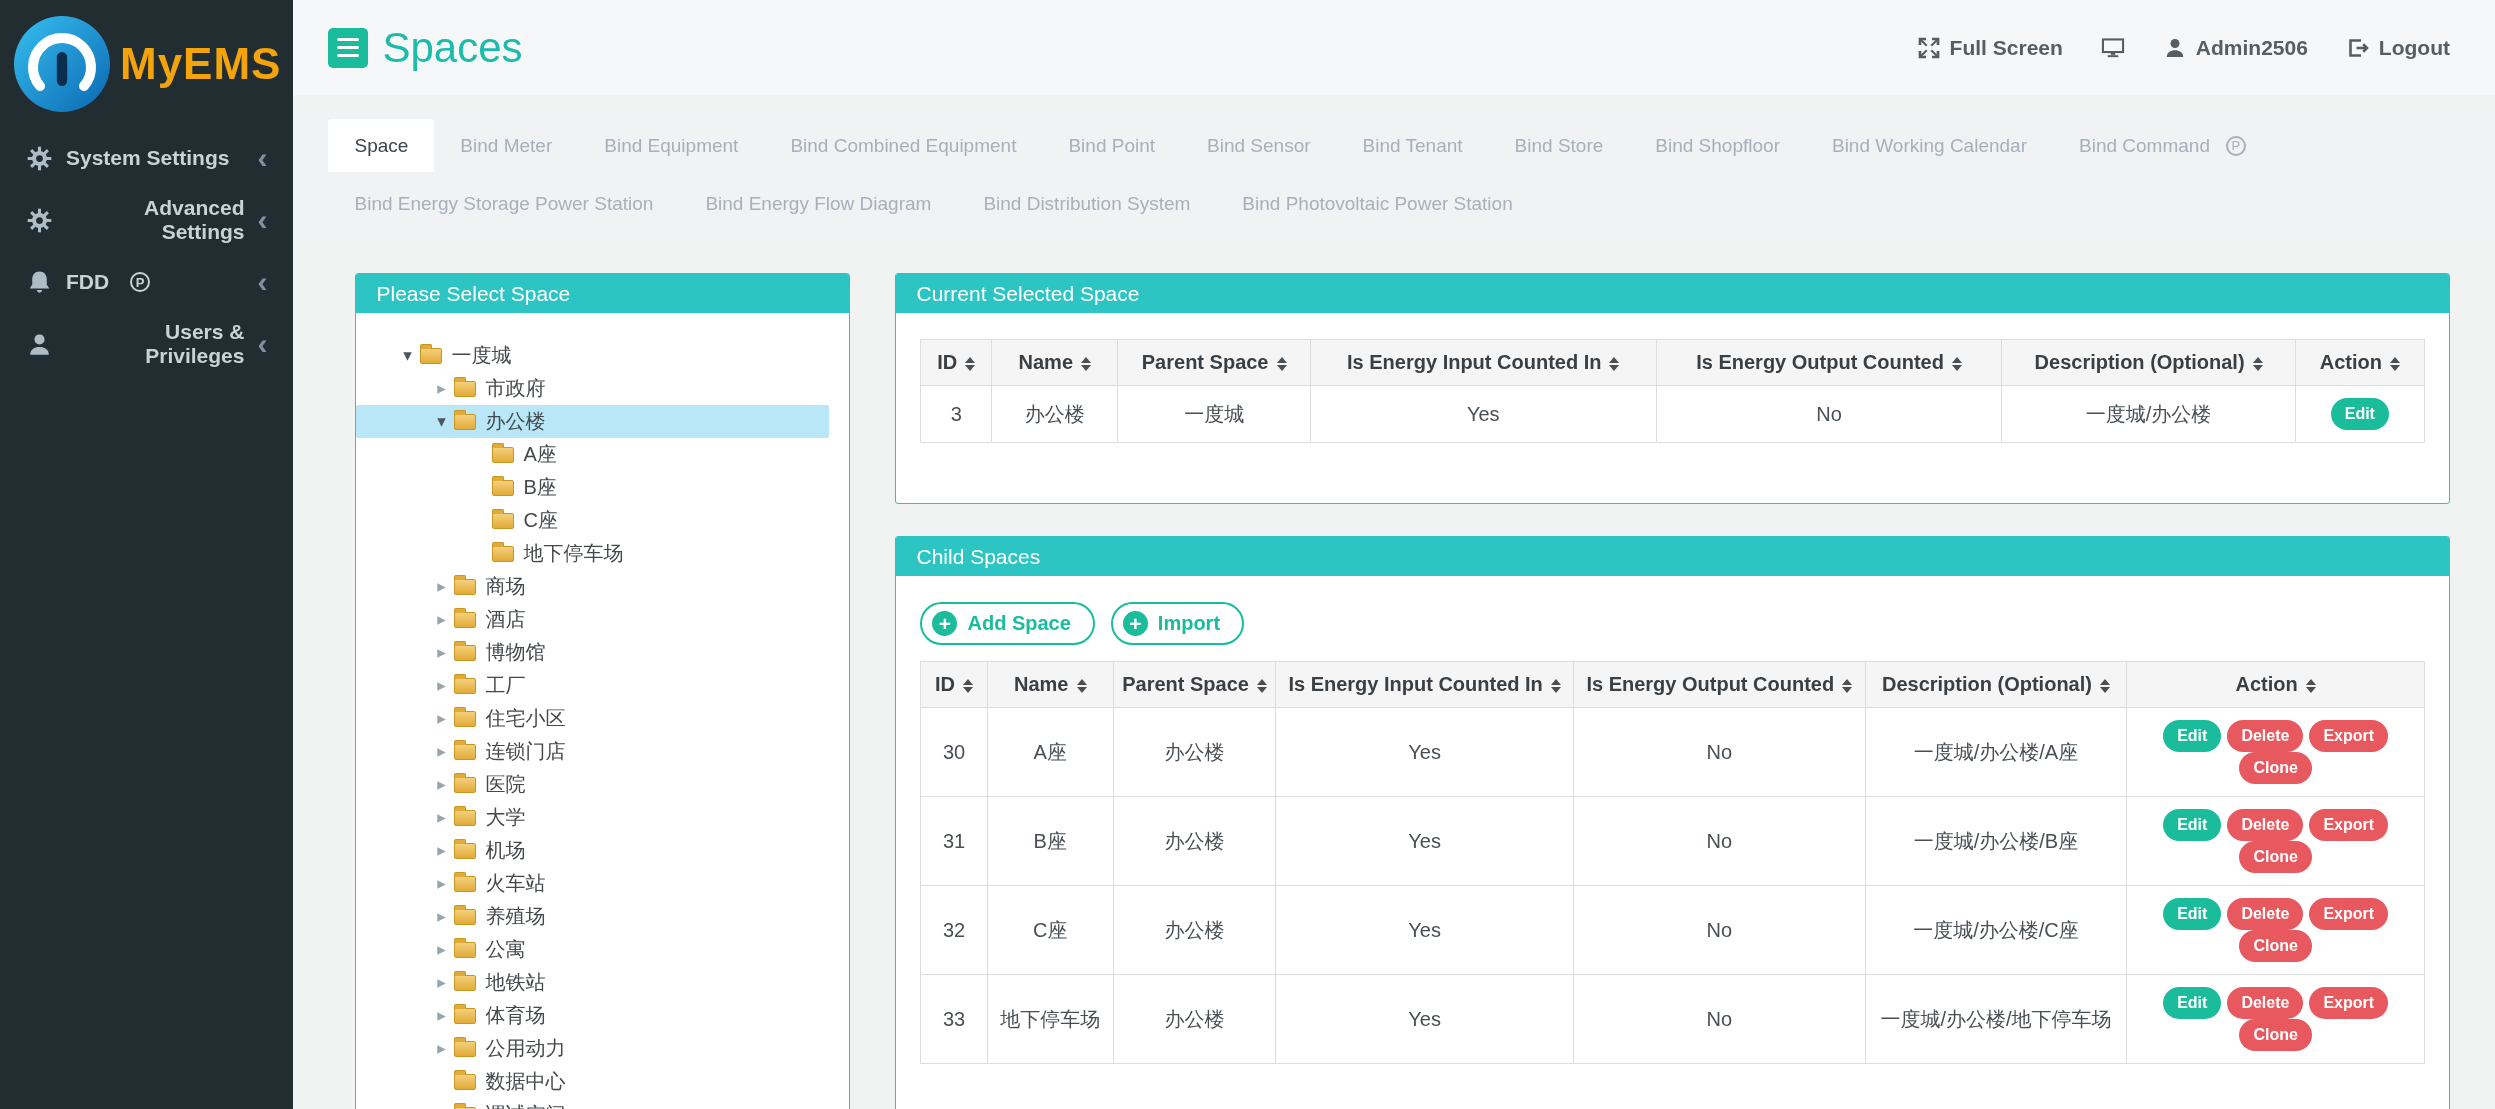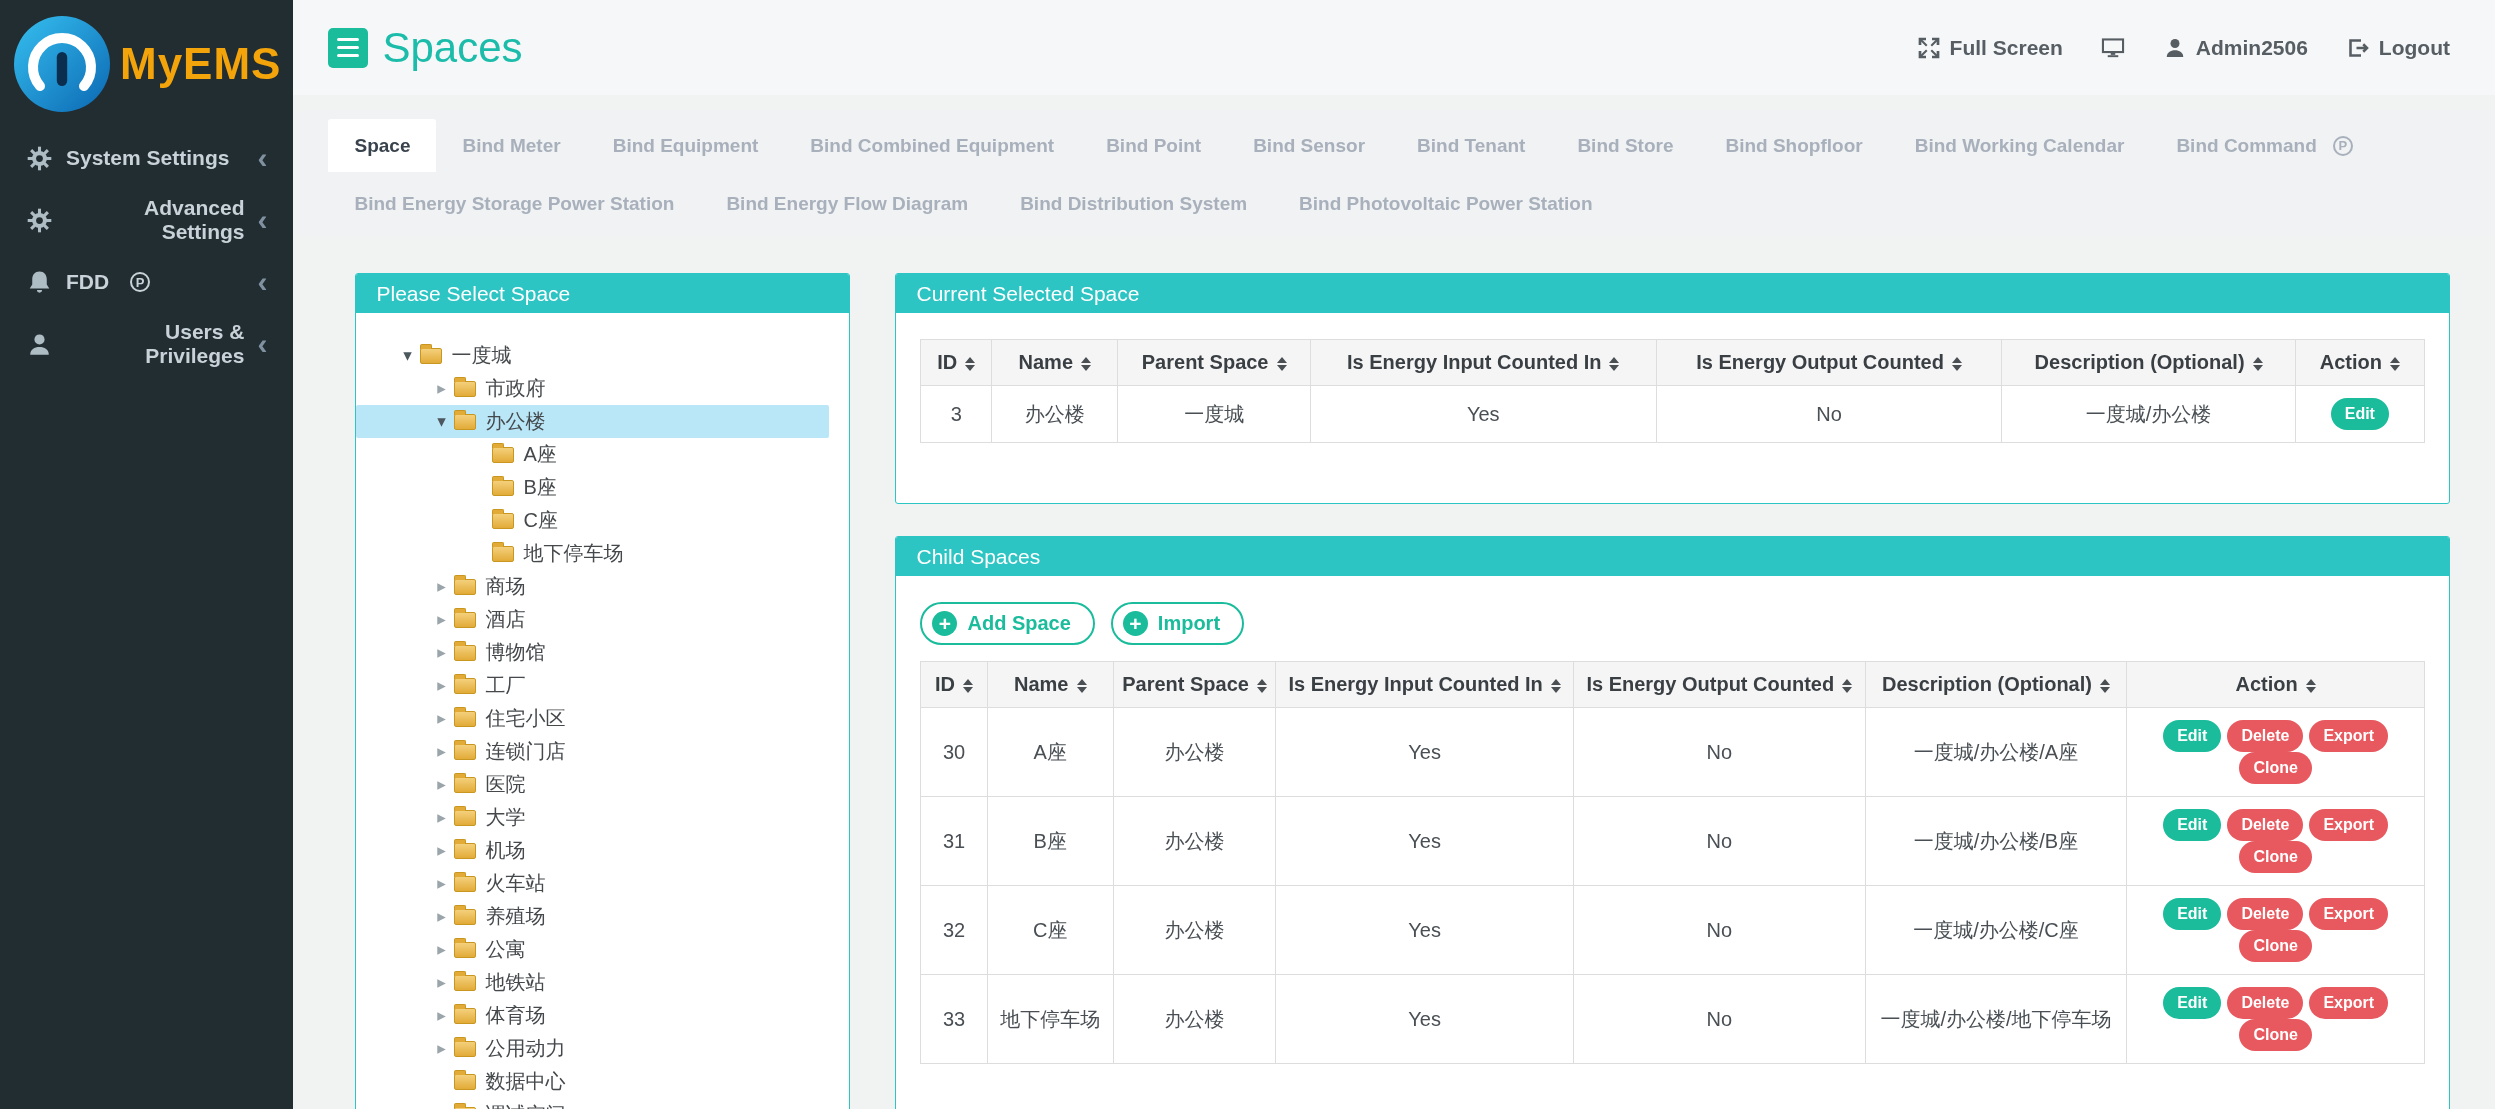--- a/index.html
+++ b/index.html
@@ -30,21 +30,21 @@
   .page-title{font-size:42px;font-weight:400;color:#1cbcab;}
   .topbar-right{margin-left:auto;display:flex;align-items:center;gap:38px;color:#565e64;font-size:21px;font-weight:bold;justify-content:space-between;}
   .tb-item{display:inline-flex;align-items:center;gap:9px;cursor:pointer;}
   .tb-item svg{width:24px;height:24px;}
 
   
   .tabs{padding:8px 0 0 35px;background:#f0f2f3;}
   .tabrow{display:flex;align-items:stretch;}
   .tabrow1{height:53px;}
   .tabrow2{height:64px;align-items:center;}
-  .tab{color:#a8b0bc;font-weight:bold;font-size:19px;padding:0 26px;display:inline-flex;align-items:center;gap:8px;cursor:pointer;white-space:nowrap;}
+  .tab{color:#a8b0bc;font-weight:normal;font-size:19px;padding:0 26px;display:inline-flex;align-items:center;gap:8px;cursor:pointer;white-space:nowrap;}
   .tab.active{background:#fff;color:#39434d;border-radius:3px 3px 0 0;}
 
   
   .content{flex:1;display:flex;gap:45px;padding:21px 45px 0 62px;align-items:flex-start;min-height:0;}
   .panel{background:#fff;border:1px solid var(--teal);border-radius:3px;overflow:hidden;}
   .panel-h{height:39px;background:var(--teal);color:#fff;font-size:21px;display:flex;align-items:center;padding:12px 20px;}
 
   
   .tree-panel{flex:0 0 495px;height:1000px;}
   .tree-body{padding:26px 14px 20px 0;}

